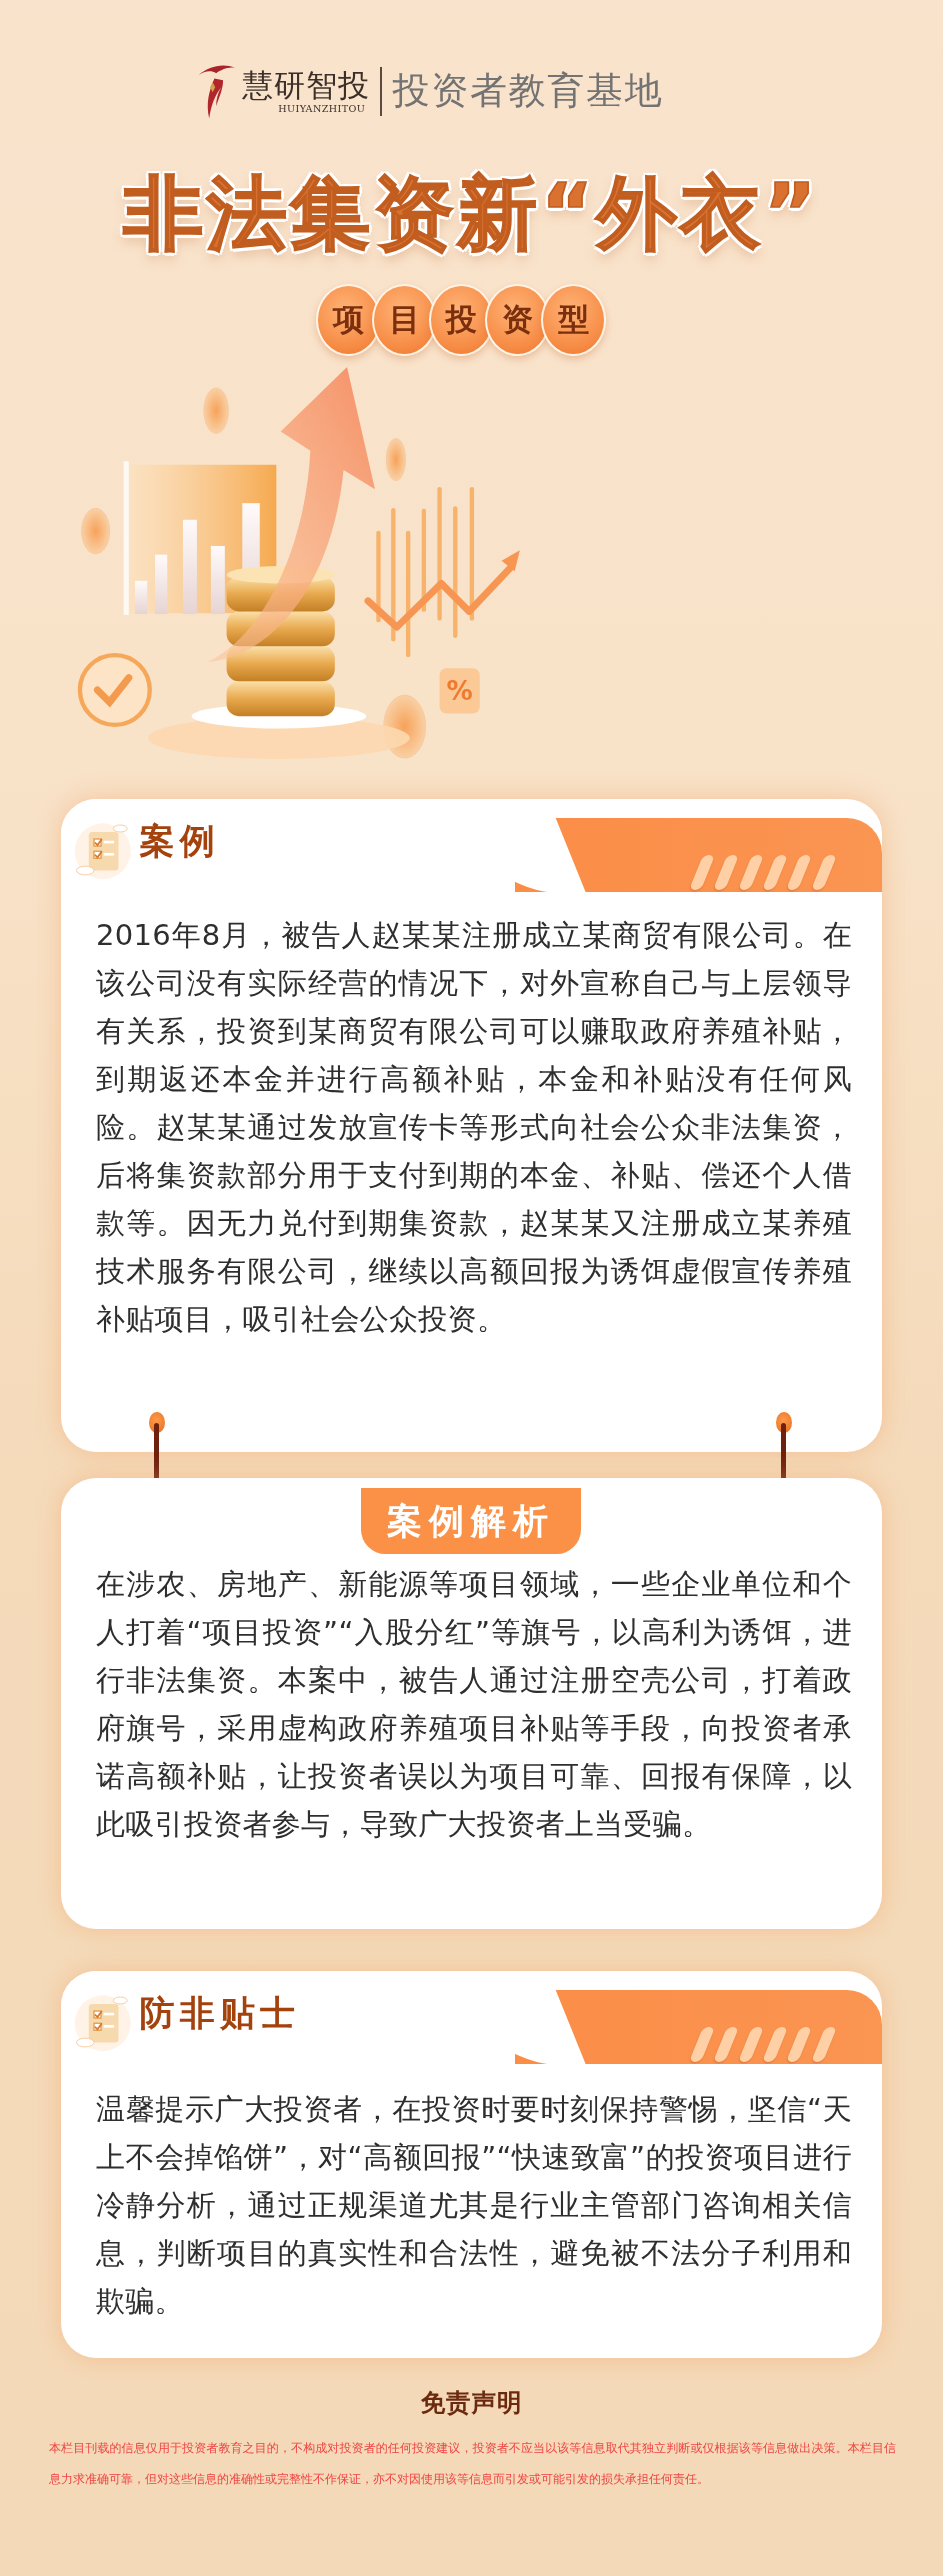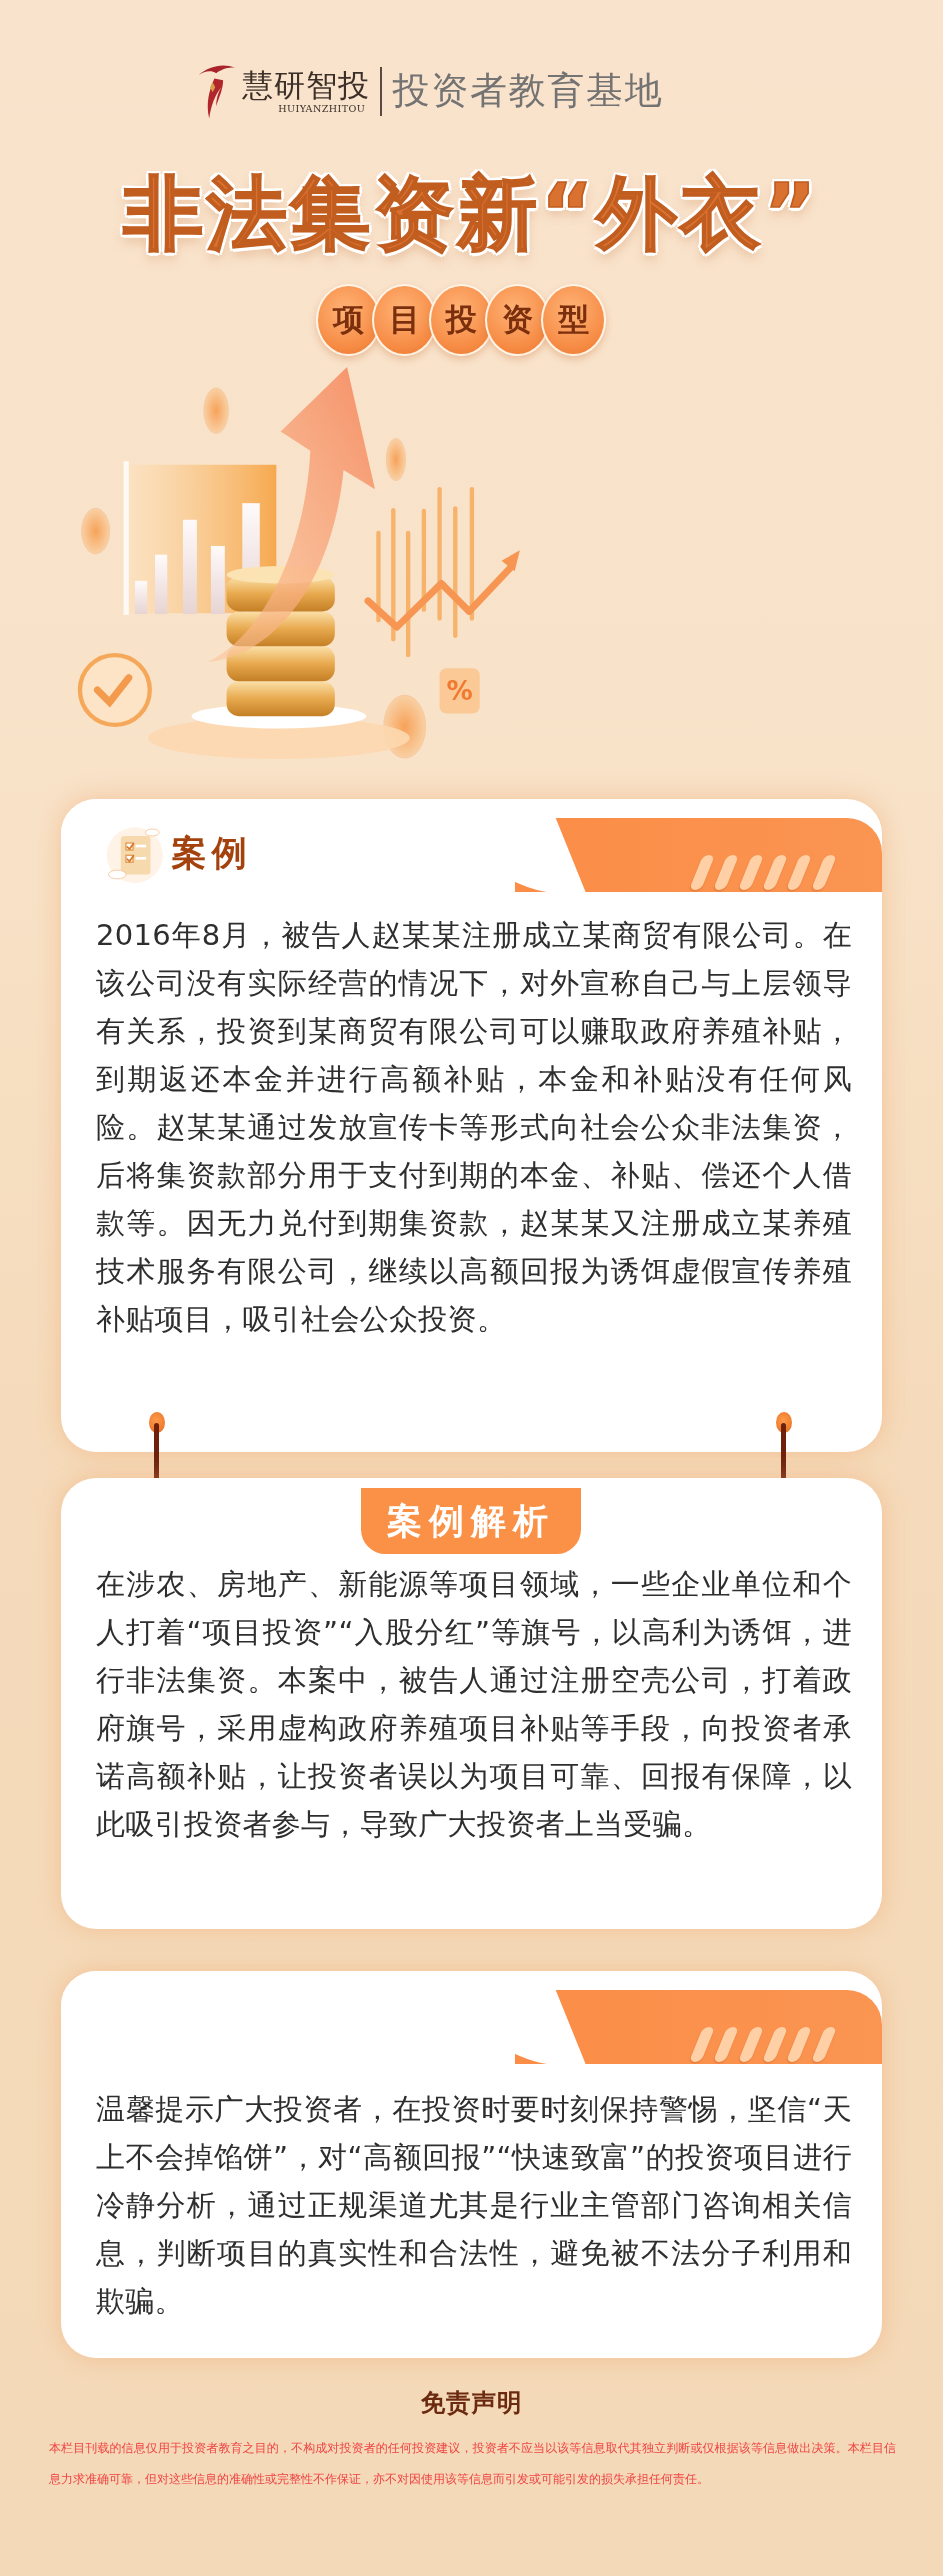--- a/index.html
+++ b/index.html
@@ -60,21 +60,21 @@
     background: #fff; border-radius: 0 0 0 79px; transform: skewX(22deg);
   }
   .card-body-top {
     position: absolute; left: 0; right: 0; top: 93px; height: 35px; background: #fff;
     border-radius: 35px 35px 0 0;
   }
   .stripes { position: absolute; right: 52px; top: 37px; display: flex; }
   .stripe { width: 12.2px; height: 35px; border-radius: 7px; background: #ffd0a6; margin-left: 12.2px;
             transform: skewX(-22deg); box-shadow: 0 1.7px 1.7px rgba(200,90,30,0.35); }
 
-  .section-head { position: absolute; left: 44px; top: 19px; height: 70px; display: flex; align-items: center; }
+  .section-head { position: absolute; left: 12px; top: 19px; height: 70px; display: flex; }
   .doc-icon { width: 63px; height: 63px; position: relative; }
   .section-title {
     position: relative; font-size: 35px; font-weight: 900; color: #a4420e; letter-spacing: 5.2px;
     margin-left: 3.5px; padding: 0 12.2px 0 0;
   }
   .section-title::after {
     content: ""; position: absolute; left: -5.2px; right: -7px; bottom: 1.7px; height: 12.2px;
     background: #fde6c4; border-radius: 7px; z-index: -1;
   }
 
@@ -260,18 +260,33 @@
       <span class="stripe"></span>
         <span class="stripe"></span>
         <span class="stripe"></span>
       <span class="stripe"></span>
         <span class="stripe"></span>
         <span class="stripe"></span>
     </div>
   </div>
   <div class="card-tab-cut"></div>
   <div class="card-body-top"></div>
+  <div class="section-head">
+    <svg class="doc-icon" viewBox="0 0 72 72">
+      <circle cx="34" cy="38" r="32" fill="#fff3e8"></circle>
+      <rect x="18" y="16" width="34" height="44" rx="4" fill="#f7d9ae"></rect>
+      <rect x="24" y="24" width="8" height="8" fill="#fff" stroke="#e29a4f" stroke-width="1.5"></rect>
+      <path d="M25 28 L28 31 L33 24" stroke="#d57a2c" stroke-width="2" fill="none"></path>
+      <rect x="24" y="38" width="8" height="8" fill="#fff" stroke="#e29a4f" stroke-width="1.5"></rect>
+      <path d="M25 42 L28 45 L33 38" stroke="#d57a2c" stroke-width="2" fill="none"></path>
+      <rect x="35" y="26" width="12" height="3" fill="#fff"></rect>
+      <rect x="35" y="40" width="12" height="3" fill="#fff"></rect>
+      <ellipse cx="14" cy="60" rx="10" ry="5" fill="#fff" stroke="#f6c79c"></ellipse>
+      <ellipse cx="54" cy="12" rx="8" ry="4" fill="#fff" stroke="#f6c79c"></ellipse>
+    </svg>
+    <span class="section-title">防非贴士</span>
+  </div>
   <p class="card-text" style="top:114px;">温馨提示广大投资者，在投资时要时刻保持警惕，坚信“天上不会掉馅饼”，对“高额回报”“快速致富”的投资项目进行冷静分析，通过正规渠道尤其是行业主管部门咨询相关信息，判断项目的真实性和合法性，避免被不法分子利用和欺骗。</p>
 </div>
 
 <div class="disc-title">免责声明</div>
 <p class="disc-text">本栏目刊载的信息仅用于投资者教育之目的，不构成对投资者的任何投资建议，投资者不应当以该等信息取代其独立判断或仅根据该等信息做出决策。本栏目信息力求准确可靠，但对这些信息的准确性或完整性不作保证，亦不对因使用该等信息而引发或可能引发的损失承担任何责任。</p>
 
 
 </body></html>

